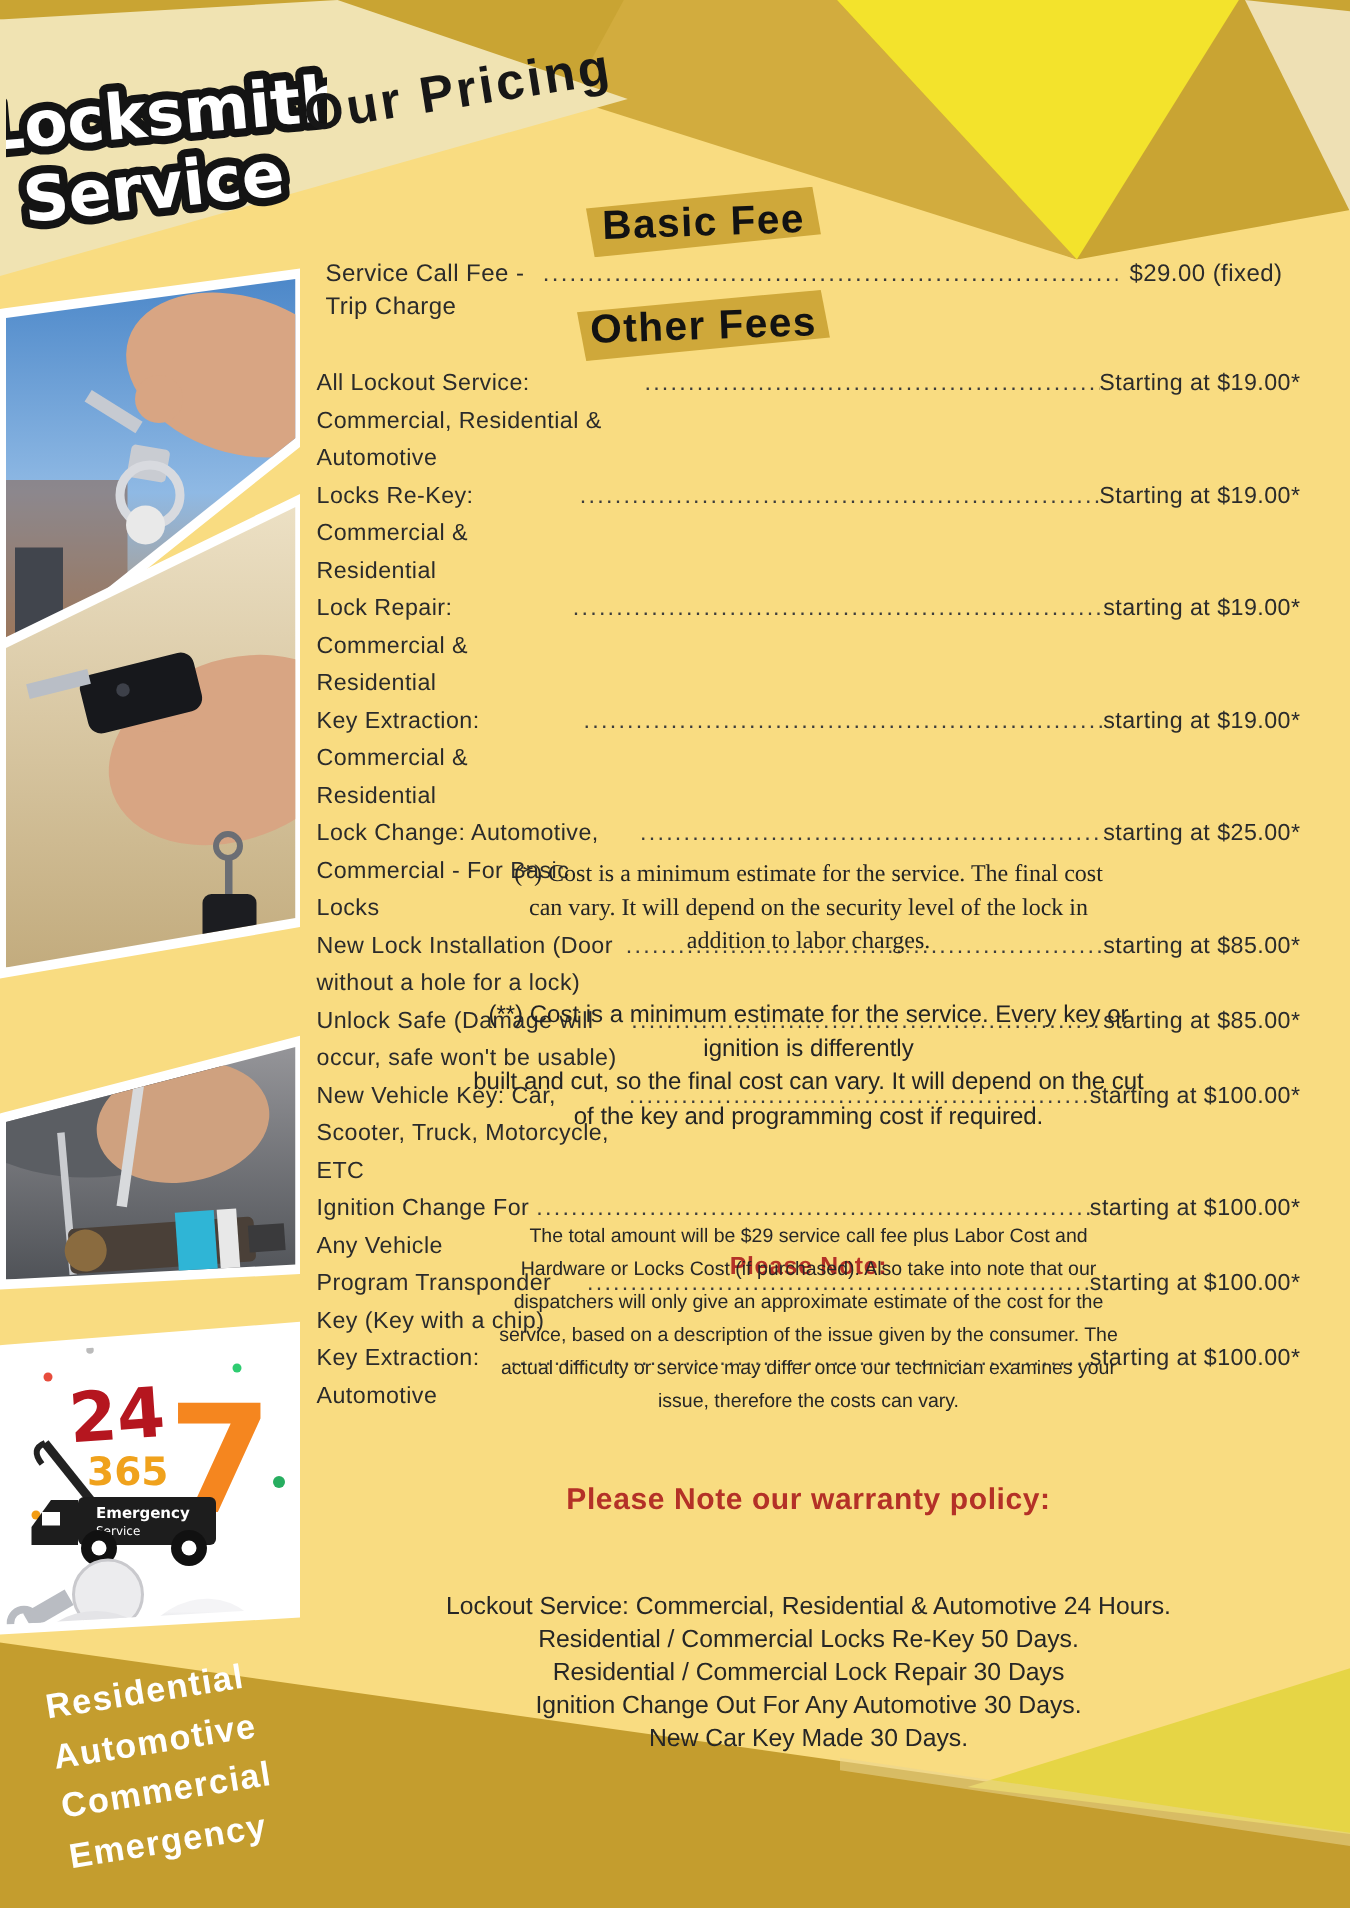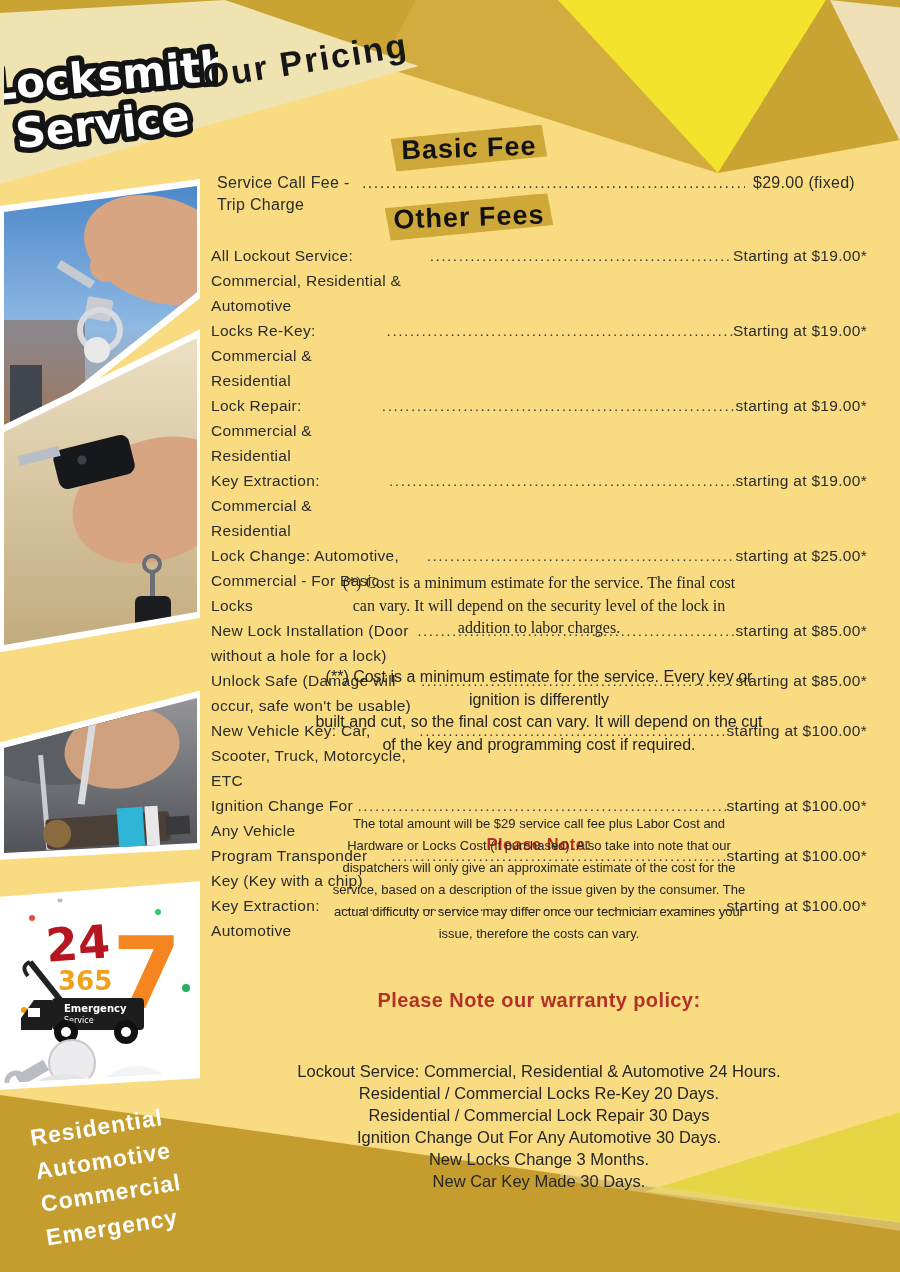--- a/index.html
+++ b/index.html
@@ -315,24 +315,23 @@
         <div>dispatchers will only give an approximate estimate of the cost for the</div>
         <div>service, based on a description of the issue given by the consumer. The</div>
         <div>actual difficulty or service may differ once our technician examines your</div>
         <div>issue, therefore the costs can vary.</div>
       </div>
 
     <div class="warranty-heading">Please Note our warranty policy:</div>
     <div class="warranty-body">
 
     <div>Lockout Service: Commercial, Residential &amp; Automotive 24 Hours.</div>
-        <div>Residential / Commercial Locks Re-Key 20 Days.</div>
+        <div>Residential / Commercial Locks Re-Key 50 Days.</div>
         <div>Residential / Commercial Lock Repair 30 Days</div>
         <div>Ignition Change Out For Any Automotive 30 Days.</div>
-        <div>New Locks Change 3 Months.</div>
         <div>New Car Key Made 30 Days.</div>
       </div>
   </div>
 
   <div class="side-labels">
 
   <div>Residential</div>
       <div>Automotive</div>
       <div>Commercial</div>
       <div>Emergency</div>

